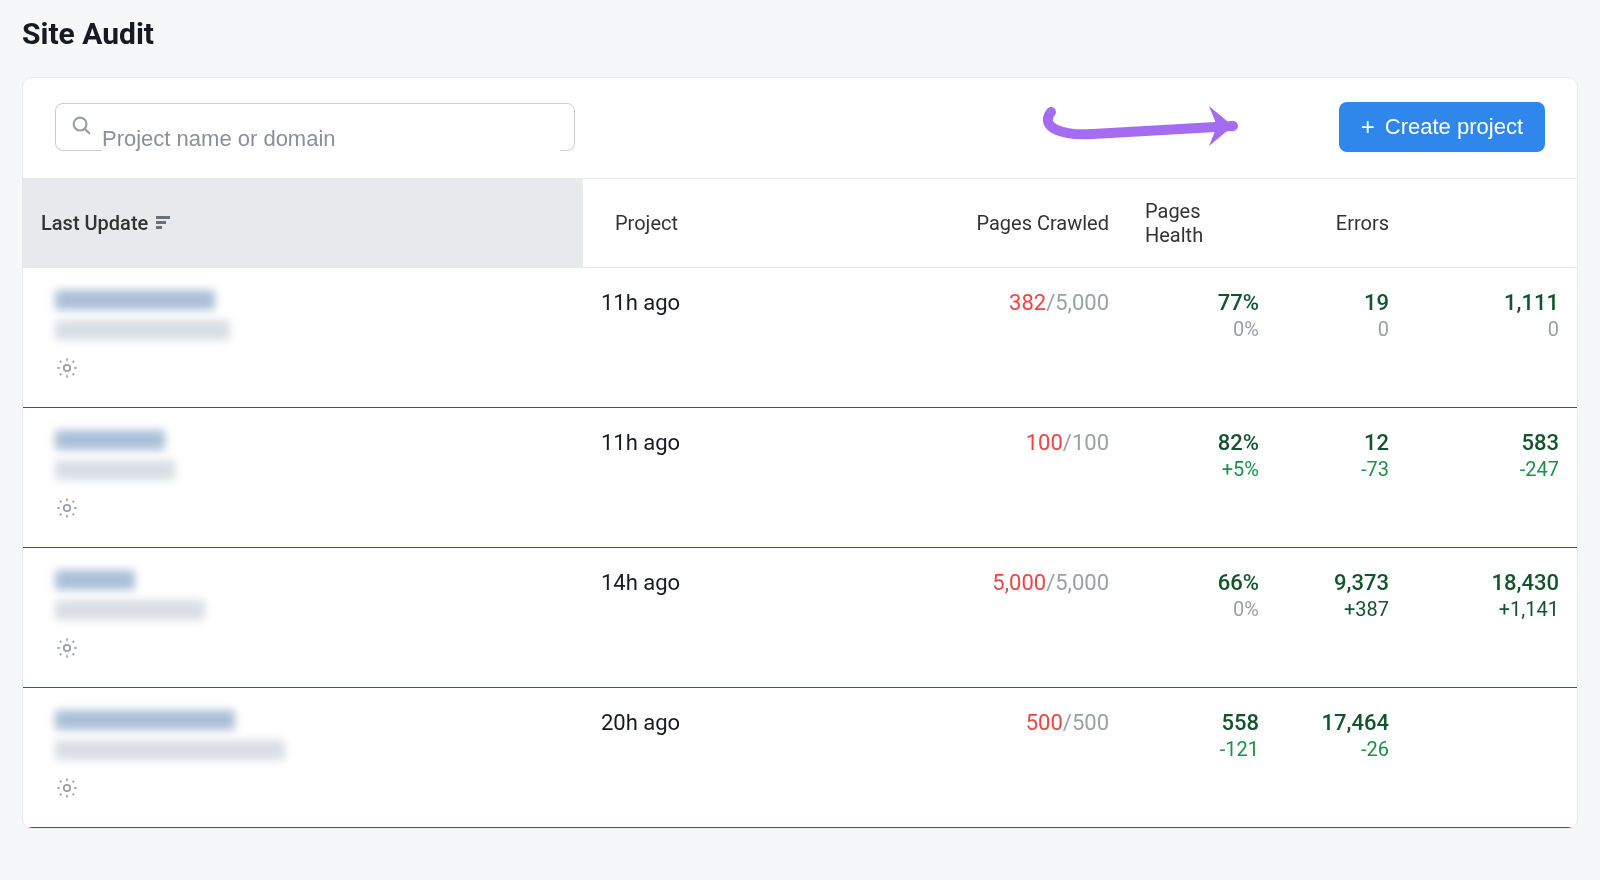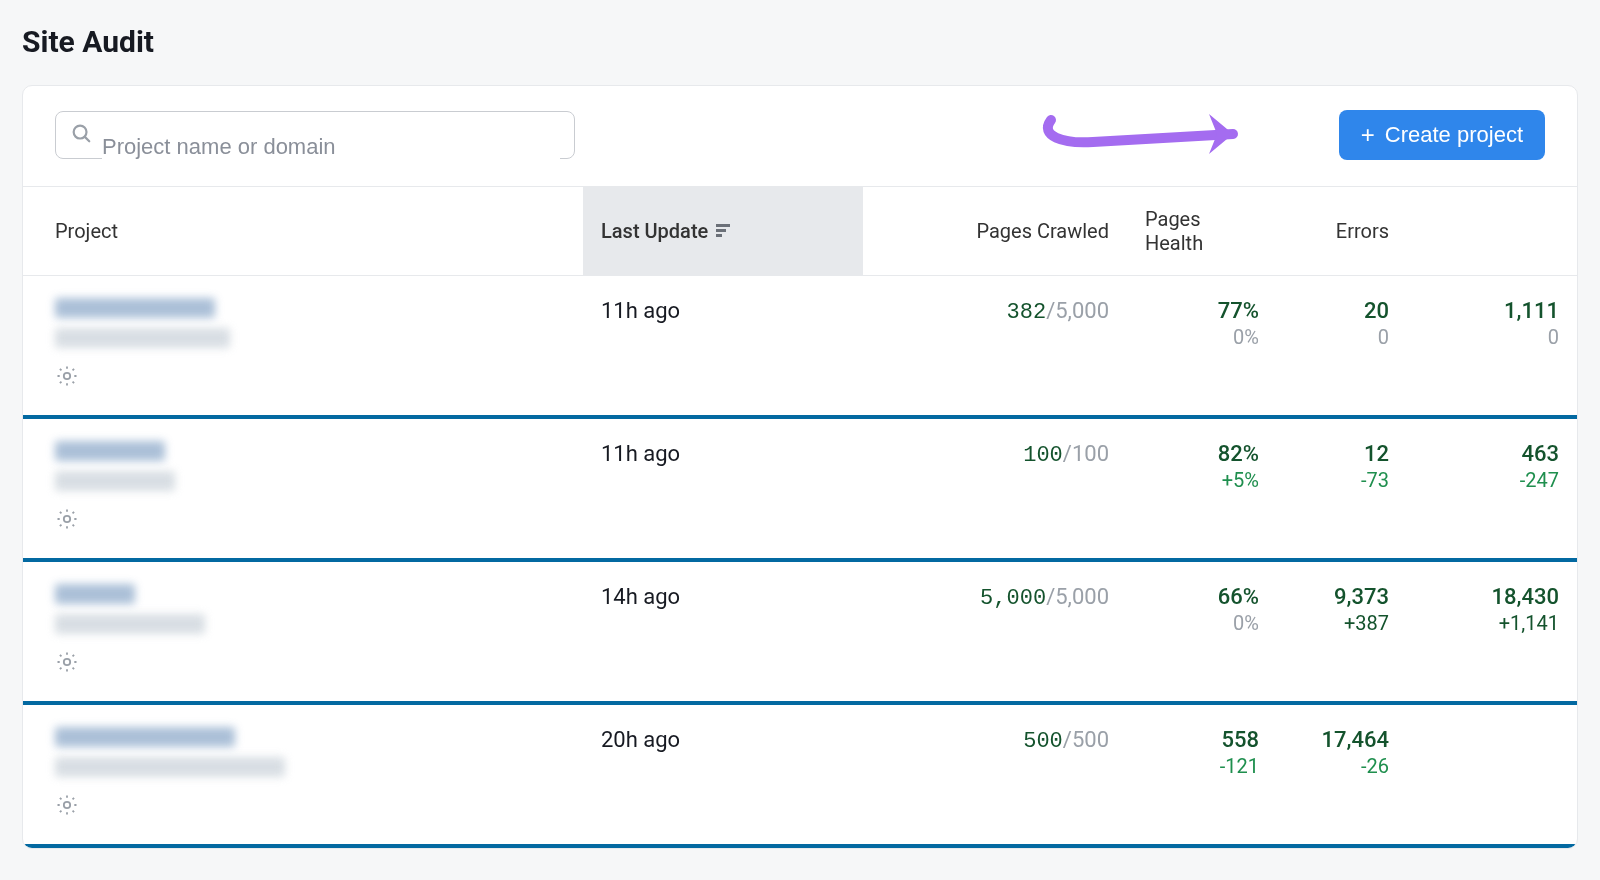--- a/index.html
+++ b/index.html
@@ -4,21 +4,21 @@
   <style>
     * { margin: 0; padding: 0; box-sizing: border-box; }
     body {
       font-family: -apple-system, BlinkMacSystemFont, "Segoe UI", Roboto, Helvetica, Arial, sans-serif;
       background: #f6f7f8;
       color: #171a22;
       width: 1600px;
       height: 880px;
       overflow: hidden;
     }
-    .page-wrap { padding: 24px 22px; }
+    .page-wrap { padding: 16px 22px; }
     .page-title {
       font-size: 30px;
       font-weight: 700;
       margin-bottom: 26px;
     }
     .card {
       background: #fff;
       border-radius: 10px;
       border: 1px solid #e7e9ec;
       overflow: hidden;
@@ -91,21 +91,21 @@
     .th.sorted {
       background: #e7e9ec;
       font-weight: 500;
     }
     .sort-icon { margin-left: 8px; display: inline-flex; }
     .th.right { justify-content: flex-end; }
     .th.project { padding-left: 32px; }
     .row {
       display: grid;
       grid-template-columns: 560px 280px 1fr 150px 130px 170px;
-      border-bottom: 4px solid #0369a1;
+      border-bottom: 1px solid #0369a1;
       padding-top: 18px;
       padding-bottom: 18px;
     }
     .cell { padding: 4px 18px; font-size: 22px; }
     .cell.right { text-align: right; }
     .cell.project { padding-left: 32px; }
     .proj-name-blur, .proj-domain-blur {
       display: block;
       height: 20px;
       border-radius: 3px;
@@ -119,21 +119,21 @@
       display: inline-flex;
       margin-top: 6px;
       color: #8a8f99;
       cursor: pointer;
     }
     .val-main { color: #14532d; font-weight: 500; }
     .delta { font-size: 20px; margin-top: 2px; }
     .delta.neutral { color: #9aa0a8; }
     .delta.pos { color: #1f8f4e; }
     .delta.neg { color: #14532d; }
-    .pages-crawled .val-main { color: #14532d; font-weight: 400; font-family: Liberation Mono, monospace; }
+    .pages-crawled .val-main { color: #ef4444; font-weight: 400; }
     .pages-crawled .slash, .pages-crawled .limit { color: #9aa0a8; }
   </style>
 </head>
 <body>
 
 <div class="page-wrap">
   <h1 class="page-title">Site Audit</h1>
 
   <div class="card">
 
@@ -153,31 +153,31 @@
         <path d="M 200 38 L 176 18 L 184 38 L 176 58 Z" fill="#a46cf0"></path>
       </svg>
 
       <button class="create-btn">
         <span class="plus">+</span>
         <span>Create project</span>
       </button>
     </div>
 
     <div class="table-head">
-      <div class="th project">Project</div>
       <div class="th sorted">
         <span>Last Update</span>
         <span class="sort-icon">
           <svg width="18" height="14" viewBox="0 0 18 14">
             <rect x="0" y="0" width="14" height="3" fill="#6b7078"></rect>
             <rect x="0" y="5" width="10" height="3" fill="#6b7078"></rect>
             <rect x="0" y="10" width="6" height="3" fill="#6b7078"></rect>
           </svg>
         </span>
       </div>
+      <div class="th project">Project</div>
       <div class="th right">Pages Crawled</div>
       <div class="th right">Pages Health</div>
       <div class="th right">Errors</div>
     </div>
 
     <div id="rows-container">
         <div class="row">
     <div class="cell project">
       <span class="proj-name-blur" style="width:160px"></span>
       <span class="proj-domain-blur" style="width:175px"></span>
@@ -190,21 +190,21 @@
     </div>
     <div class="cell">11h ago</div>
     <div class="cell right pages-crawled">
       <span class="val-main">382</span><span class="slash">/</span><span class="limit">5,000</span>
     </div>
     <div class="cell right">
       <div class="val-main">77%</div>
       <div class="delta neutral">0%</div>
     </div>
     <div class="cell right">
-      <div class="val-main">20</div>
+      <div class="val-main">19</div>
       <div class="delta neutral">0</div>
     </div>
     <div class="cell right">
       <div class="val-main">1,111</div>
       <div class="delta neutral">0</div>
     </div>
   </div>
         <div class="row">
     <div class="cell project">
       <span class="proj-name-blur" style="width:110px"></span>
@@ -222,21 +222,21 @@
     </div>
     <div class="cell right">
       <div class="val-main">82%</div>
       <div class="delta pos">+5%</div>
     </div>
     <div class="cell right">
       <div class="val-main">12</div>
       <div class="delta pos">-73</div>
     </div>
     <div class="cell right">
-      <div class="val-main">463</div>
+      <div class="val-main">583</div>
       <div class="delta pos">-247</div>
     </div>
   </div>
         <div class="row">
     <div class="cell project">
       <span class="proj-name-blur" style="width:80px"></span>
       <span class="proj-domain-blur" style="width:150px"></span>
       <span class="gear-btn">
               <svg width="24" height="24" viewBox="0 0 24 24" fill="none" stroke="#9aa0a8" stroke-width="1.8">
   <circle cx="12" cy="12" r="3.2"></circle>

